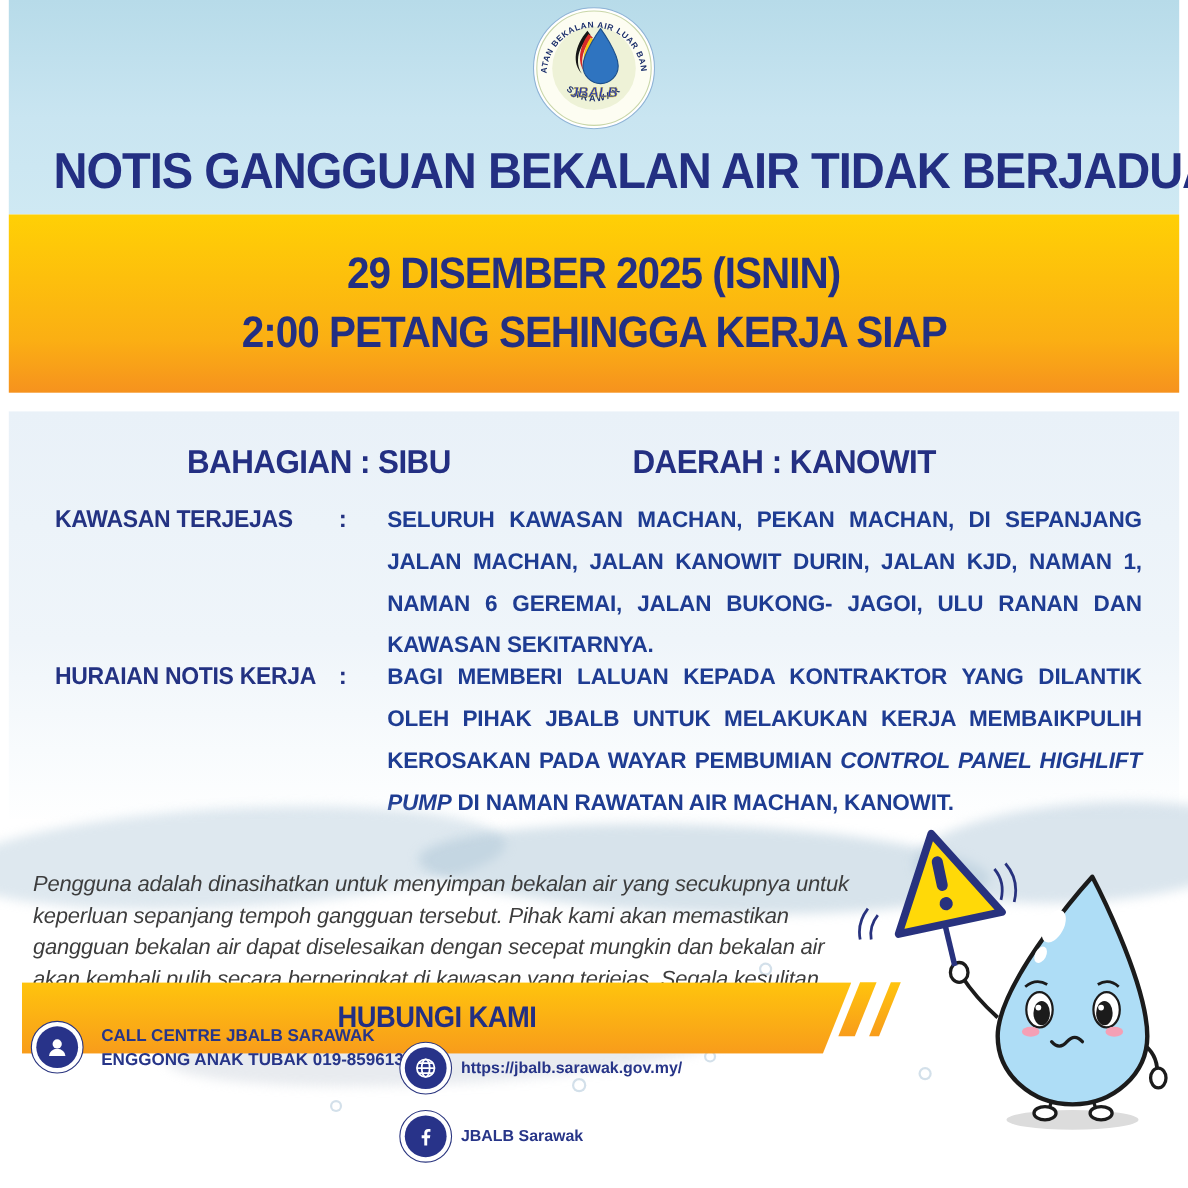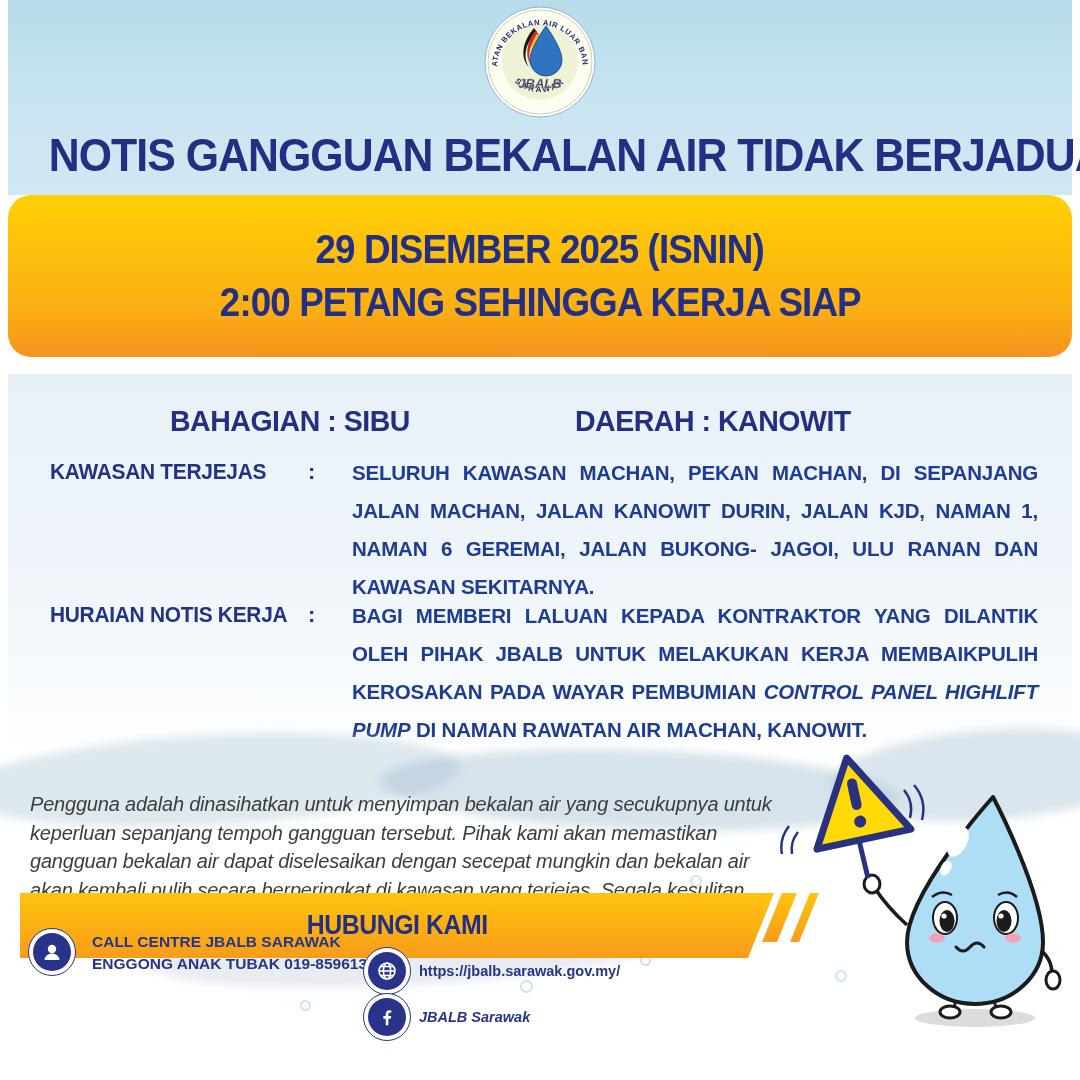--- a/index.html
+++ b/index.html
@@ -18,21 +18,21 @@
   .main-title{
     position:absolute;left:0;right:0;top:128px;text-align:center;
     font-size:46px;font-weight:bold;color:#232f82;letter-spacing:-1px;white-space:nowrap;
   }
   .main-title>span{display:inline-block;transform:scaleX(0.93);transform-origin:center;}
 
   
   .schedule-band{
     position:absolute;left:8px;right:8px;top:195px;height:162px;
     background:linear-gradient(180deg,#ffd005 0%,#fbaf13 70%,#f6921e 100%);
-    display:flex;flex-direction:column;align-items:center;justify-content:center;gap:8px;border-radius:23px;
+    display:flex;flex-direction:column;align-items:center;justify-content:center;gap:8px;
   }
   .schedule-line{
     font-size:40px;font-weight:bold;color:#232f82;letter-spacing:-1px;white-space:nowrap;
     transform:scaleX(0.92);transform-origin:center;
   }
 
   
   .info-section{
     position:absolute;left:8px;right:8px;top:374px;height:379px;
     background:linear-gradient(180deg,#e9f1f8 0%,#eff5fa 55%,#fbfdfe 90%,#ffffff 100%);
@@ -90,21 +90,21 @@
   }
   .cicon-inner{
     width:38px;height:38px;border-radius:50%;background:#283389;
     display:flex;align-items:center;justify-content:center;
   }
   .contact-col1{position:absolute;left:28px;top:183px;display:flex;gap:16px;align-items:center;}
   .cc-lines{font-size:15.5px;font-weight:bold;color:#273588;line-height:22px;padding-top:2px;white-space:nowrap;}
   .contact-row{position:absolute;display:flex;gap:8px;align-items:center;}
   .contact-row .label{font-size:14.5px;font-weight:bold;color:#273588;white-space:nowrap;}
   .row-web{left:363px;top:202px;}
-  .row-fb{left:363px;top:248px;font-style:italic;}
+  .row-fb{left:363px;top:264px;}
   .row-ig{left:638px;top:202px;}
 
   .mascot{position:absolute;left:780px;top:-5px;width:300px;height:340px;}
 </style>
 </head>
 <body>
 
 <div class="header-band">
   <svg class="logo" viewBox="0 0 112 112">
     <circle cx="56" cy="56" r="55" fill="#ffffff" stroke="#8fb3d6" stroke-width="1"></circle>

